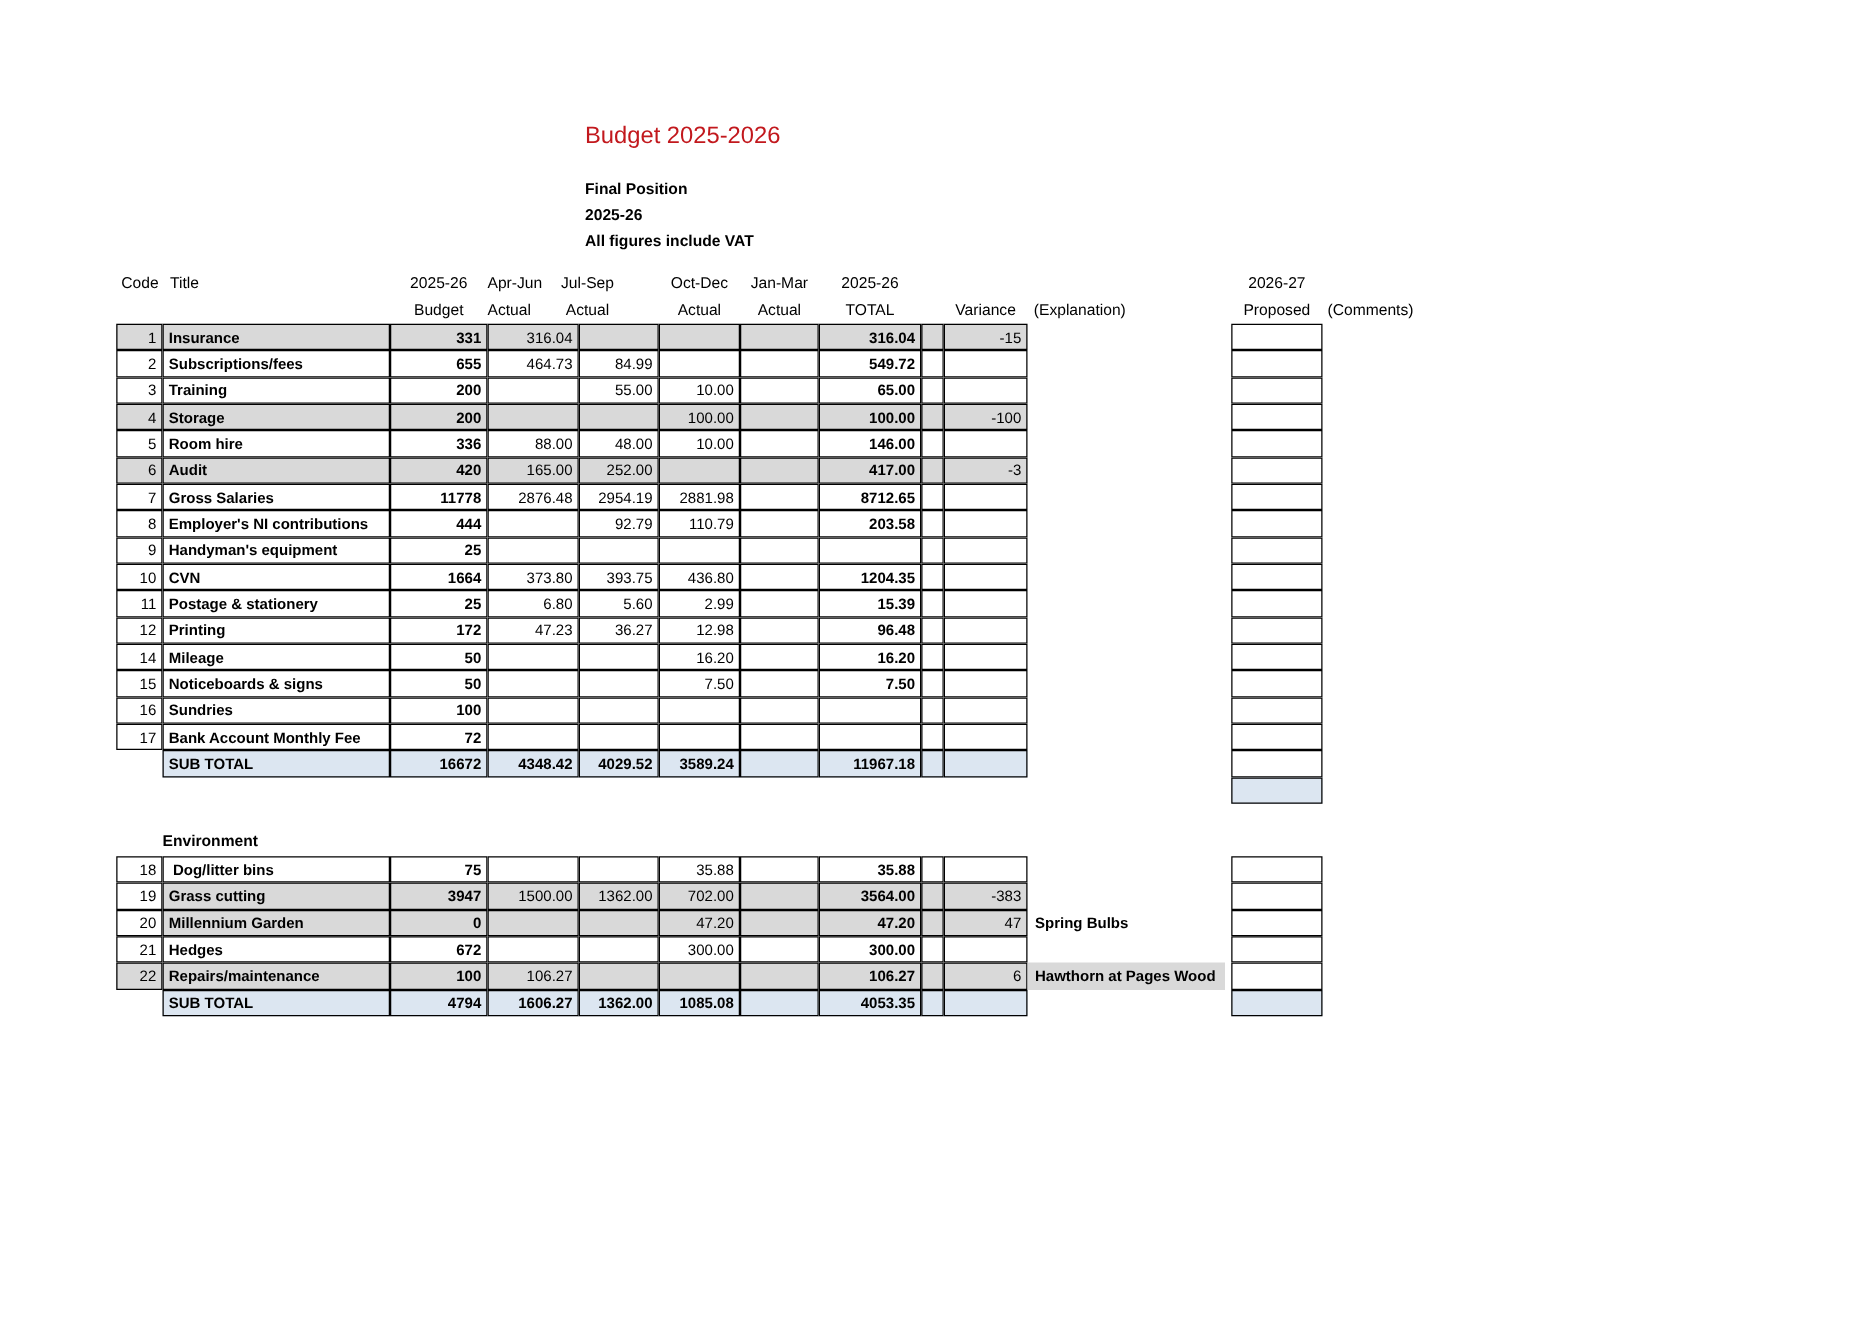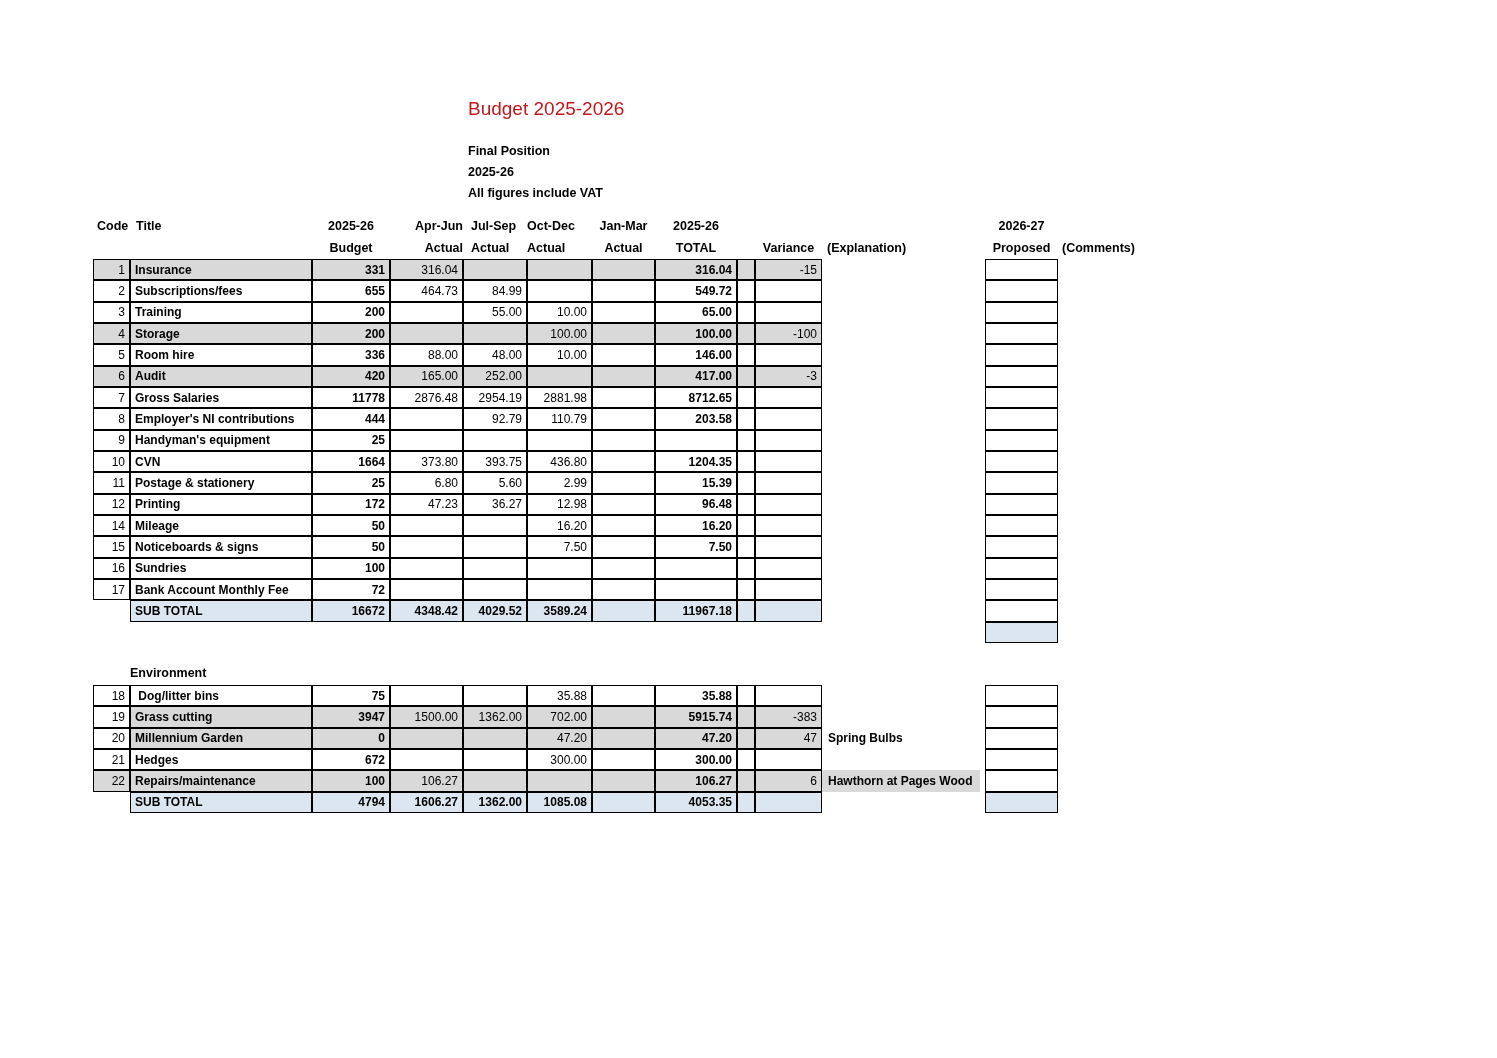--- a/index.html
+++ b/index.html
@@ -5,27 +5,27 @@
   html,body{margin:0;padding:0;}
   body{
     width:1497px;height:1058px;background:#ffffff;position:relative;
     font-family:"Liberation Sans", sans-serif;color:#000;overflow:hidden;
   }
   .page-title{
     position:absolute;left:468px;top:98px;
     font-size:19px;font-weight:normal;color:var(--accent,#C2181D);
   }
   .subtitle{position:absolute;left:468px;top:141px;font-size:12.5px;font-weight:bold;line-height:21px;}
-  .hdr{position:absolute;font-size:12.5px;font-weight:bold;height:17px;white-space:nowrap;}
+  .hdr{position:absolute;font-size:12.5px;font-weight:normal;height:17px;white-space:nowrap;}
   .r1{top:219px;} .r2{top:241px;}
   .c-code{left:97px;} .c-title{left:136px;} .c-admin{left:94px;margin-top:44px;}
   .c-budget{left:312px;width:78px;text-align:center;}
-  .c-q1{left:390px;width:73px;text-align:right;}
-  .c-q2{left:471px;width:64px;}
-  .c-q3{left:527px;width:65px;}
+  .c-q1{left:390px;width:73px;text-align:left;}
+  .c-q2{left:438px;width:64px;text-align:center;}
+  .c-q3{left:527px;width:65px;text-align:center;}
   .c-q4{left:592px;width:63px;text-align:center;}
   .c-total{left:655px;width:82px;text-align:center;}
   .c-var{left:755px;width:67px;text-align:center;}
   .c-expl{left:827px;}
   .c-prop{left:985px;width:73px;text-align:center;}
   .c-comm{left:1062px;}
   .section-label{position:absolute;left:94px;top:666px;font-size:12.5px;font-weight:bold;padding-left:36px;}
   .table{position:absolute;}
   .trow{display:grid;grid-template-columns:37px 182px 78px 73px 64px 65px 63px 82px 18px 67px 158px;}
   .cell{
@@ -337,21 +337,21 @@
       <div class="cell expl"></div>
     </div>
     <div class="trow">
       <div class="cell num">19</div>
       <div class="cell ttl shade">Grass cutting</div>
       <div class="cell num b shade">3947</div>
       <div class="cell num shade">1500.00</div>
       <div class="cell num shade">1362.00</div>
       <div class="cell num shade">702.00</div>
       <div class="cell num shade"></div>
-      <div class="cell num b shade">5915.74</div>
+      <div class="cell num b shade">3564.00</div>
       <div class="cell  shade"></div>
       <div class="cell num shade">-383</div>
       <div class="cell expl"></div>
     </div>
     <div class="trow">
       <div class="cell num">20</div>
       <div class="cell ttl shade">Millennium Garden</div>
       <div class="cell num b shade">0</div>
       <div class="cell num shade"></div>
       <div class="cell num shade"></div>

